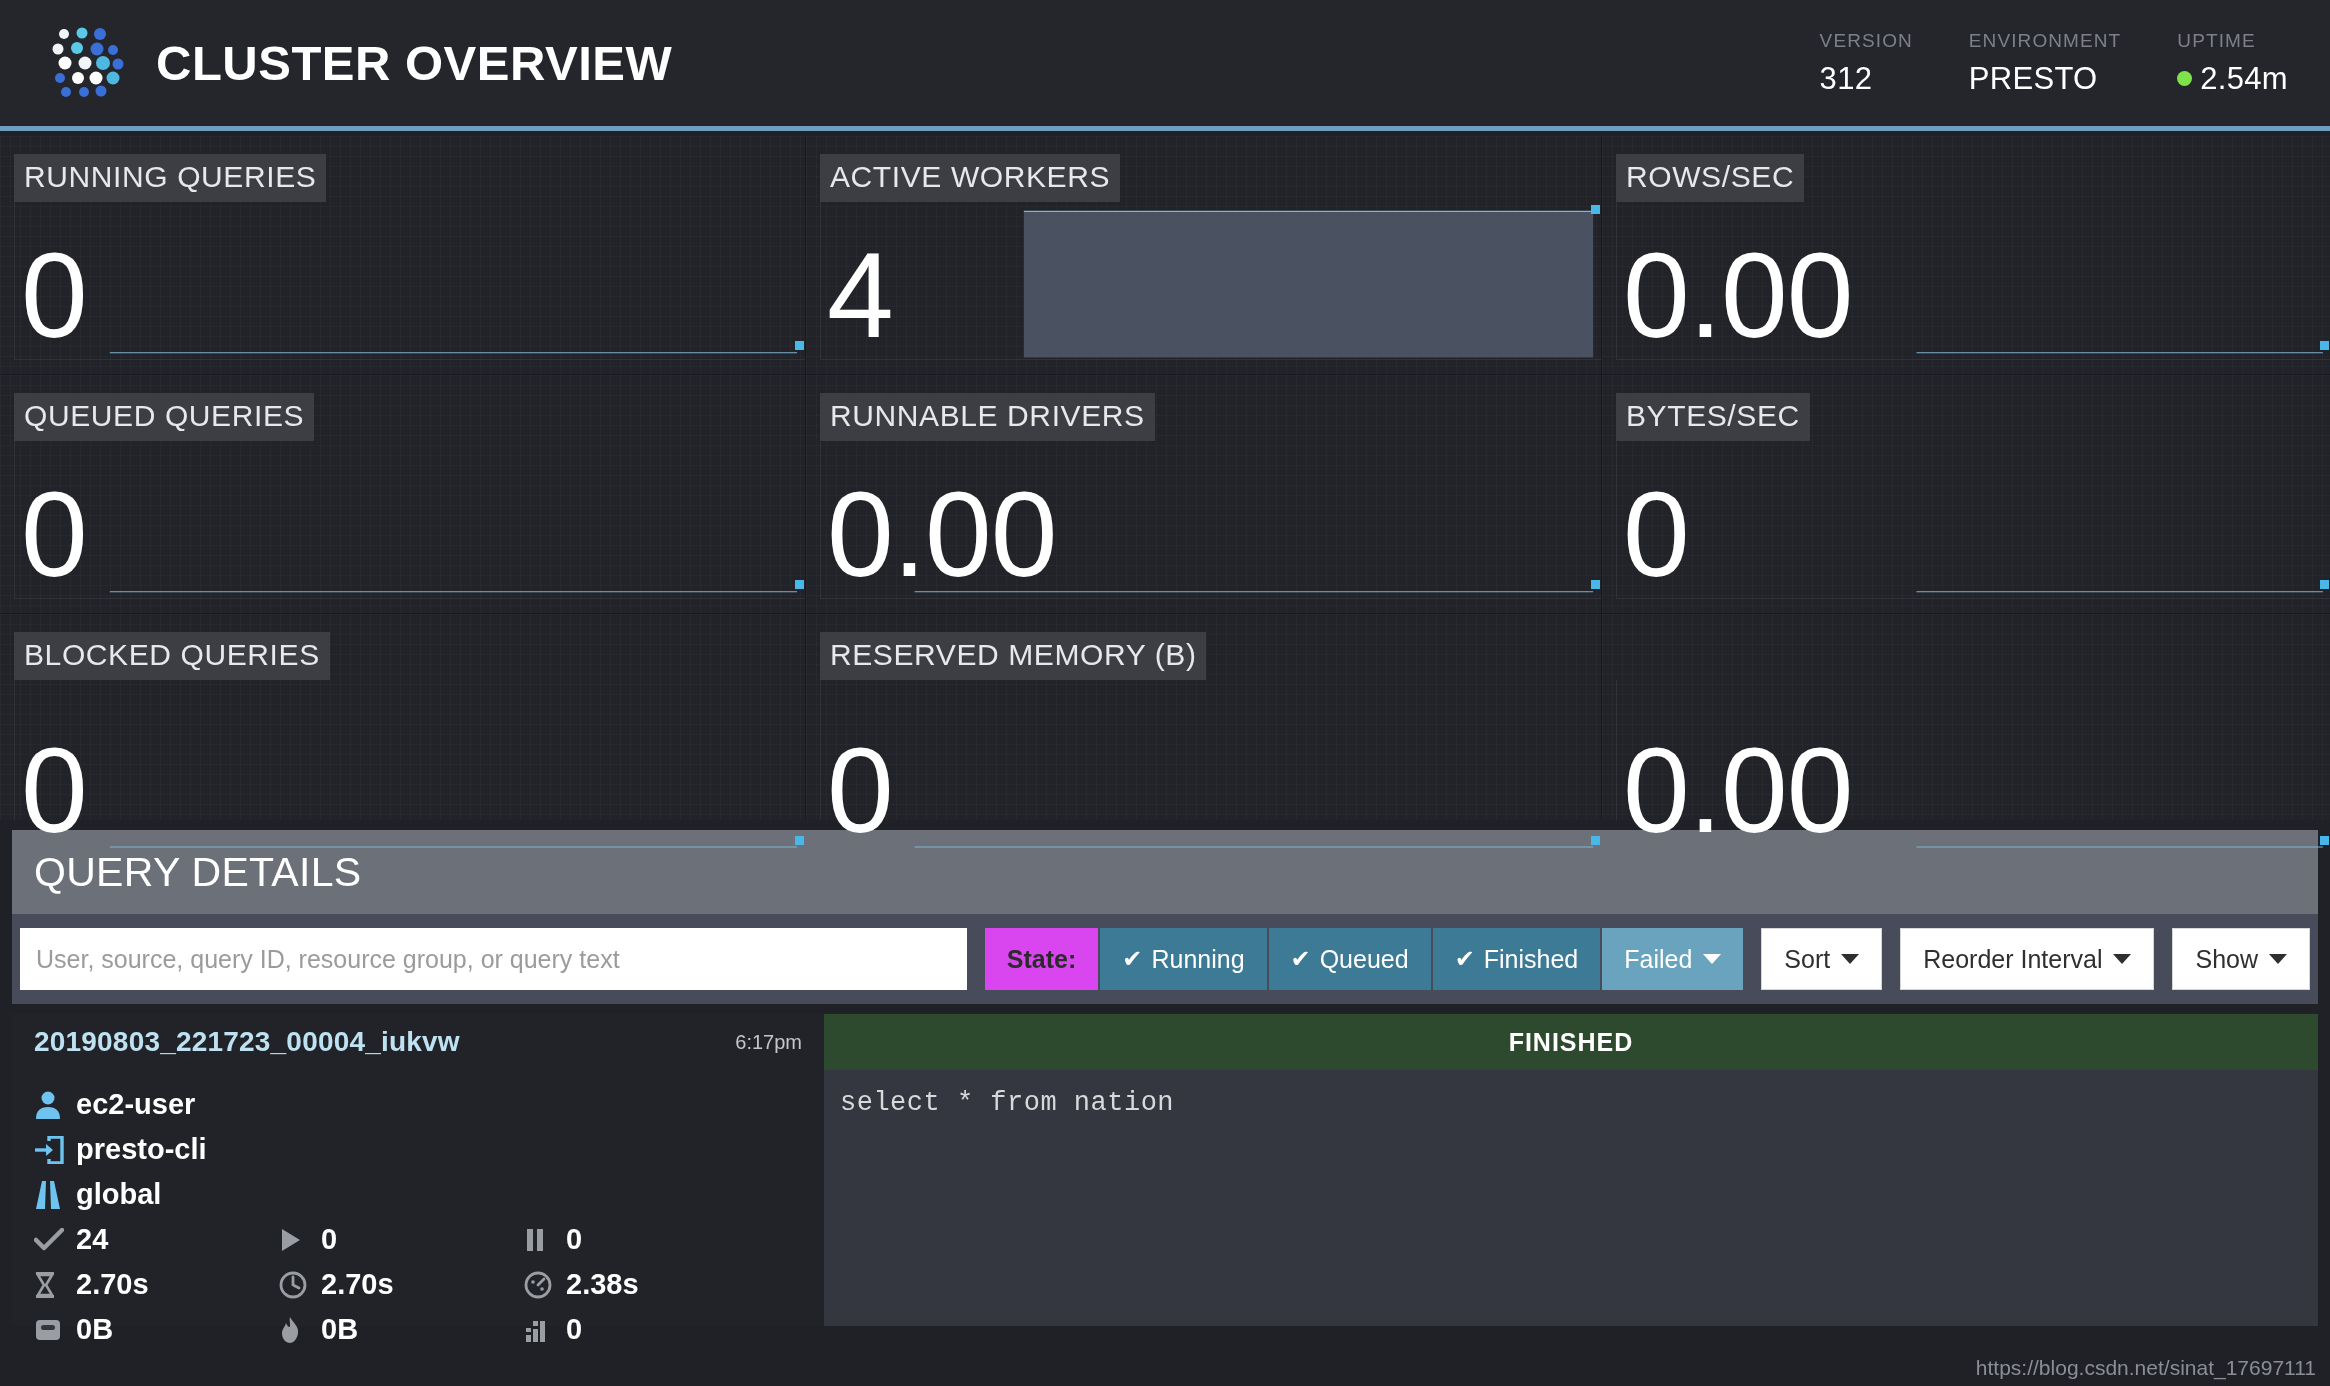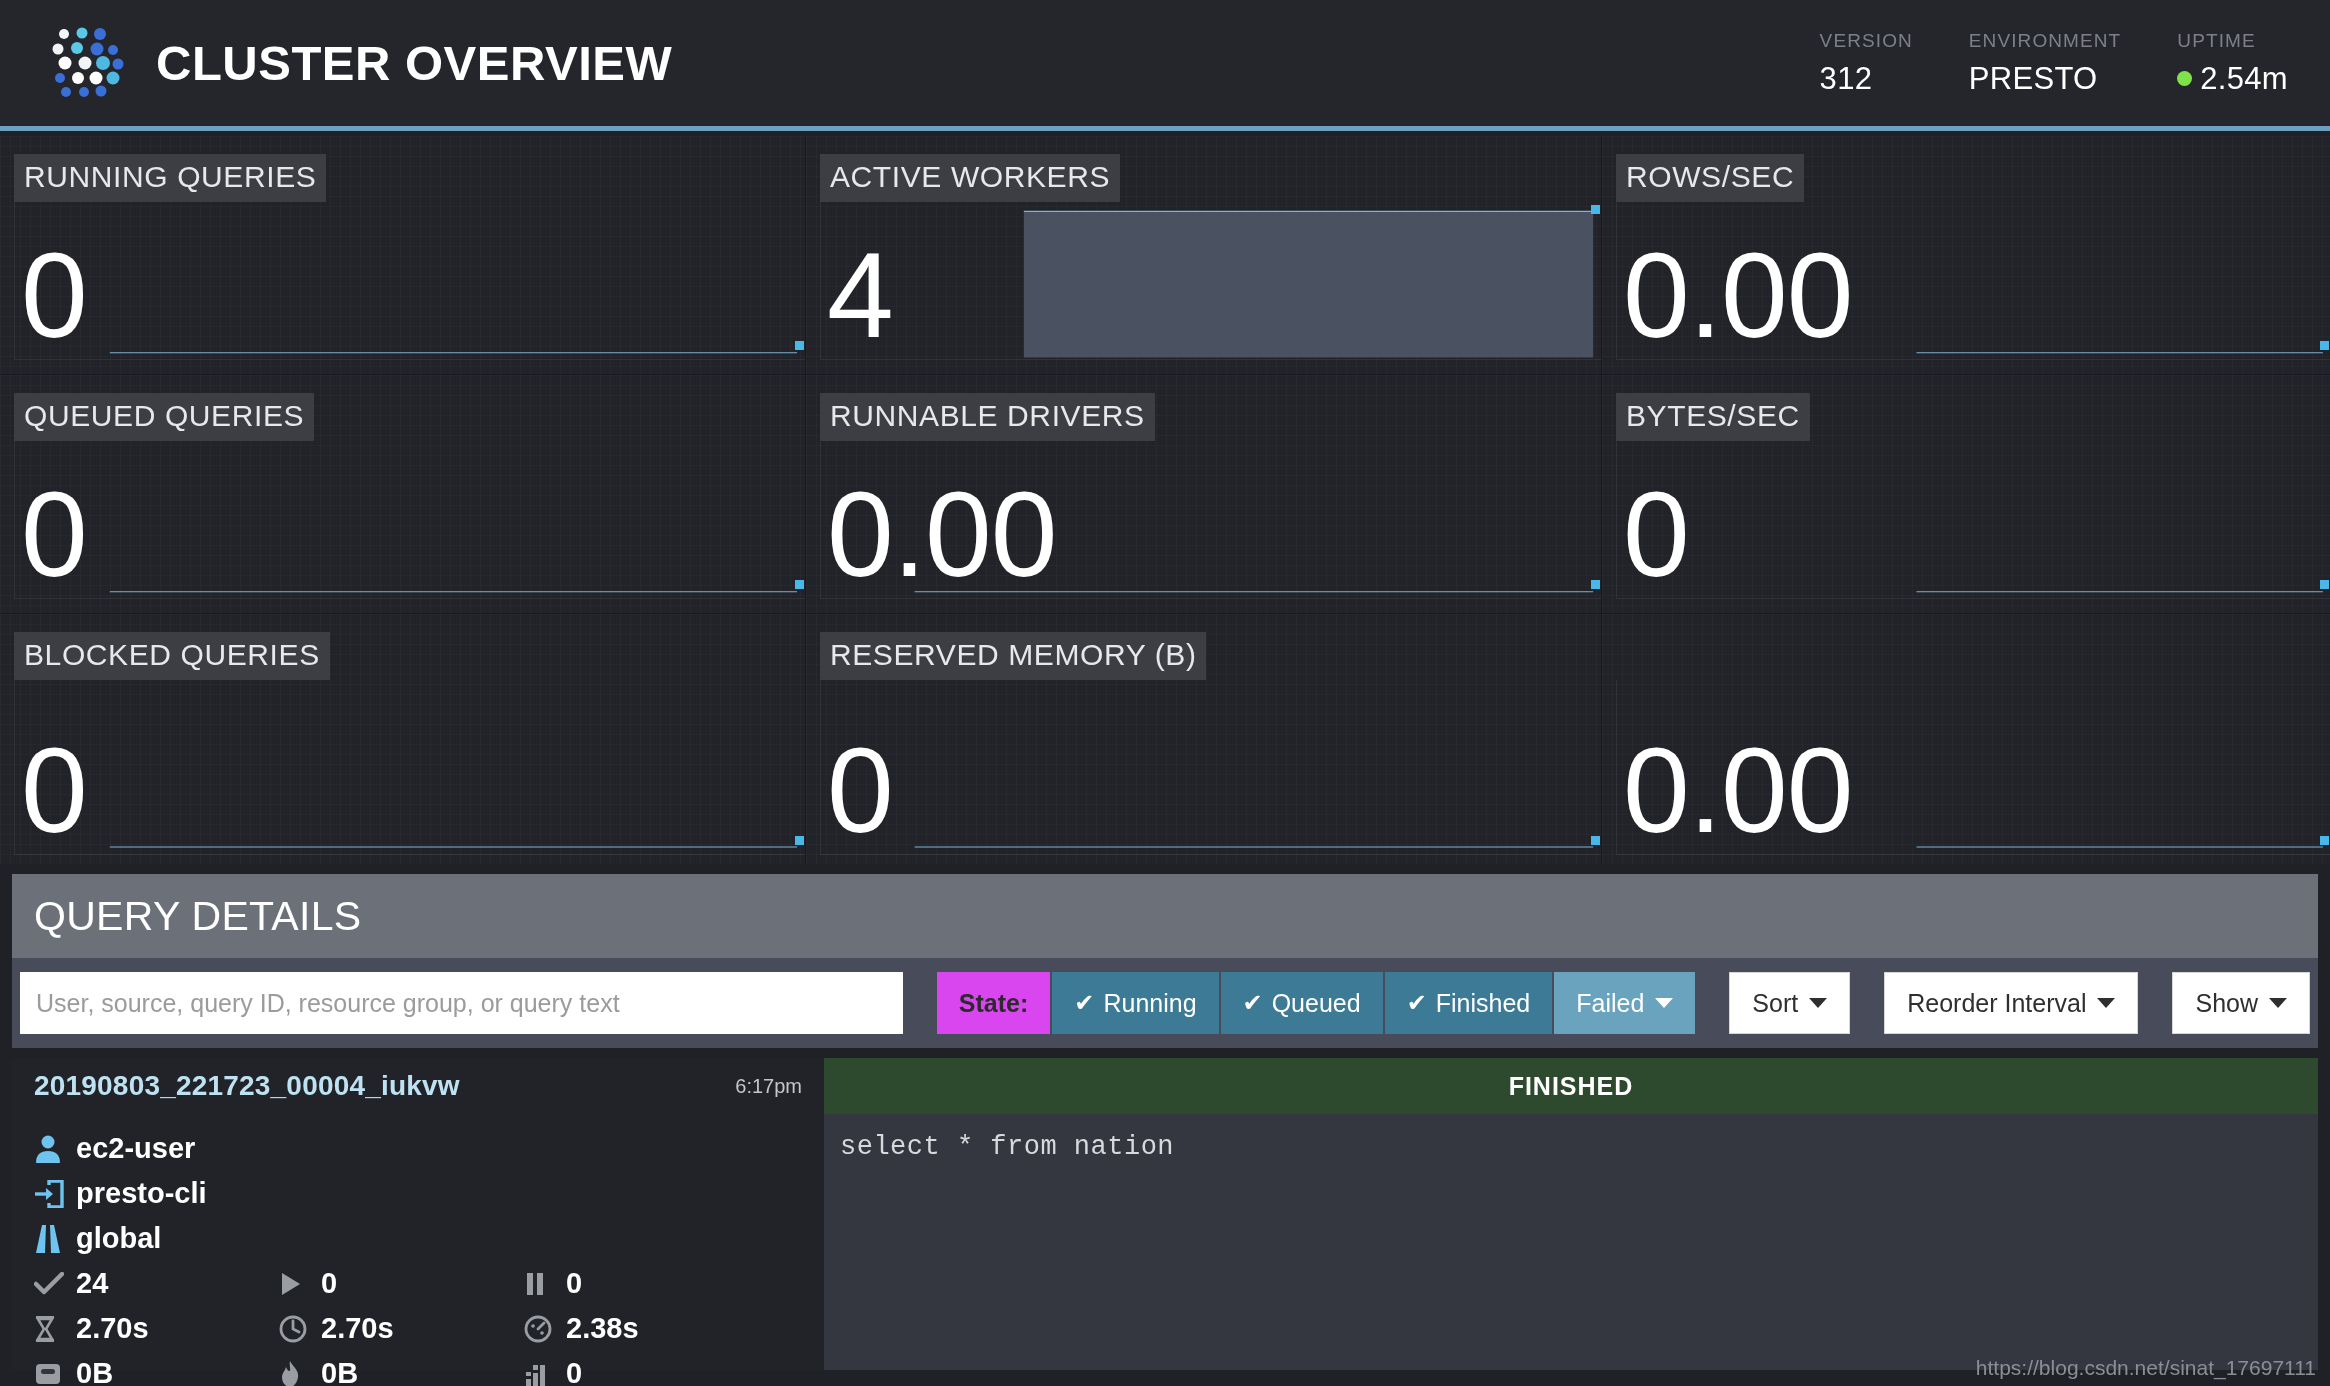--- a/index.html
+++ b/index.html
@@ -85,38 +85,38 @@
     color: #ffffff;
     letter-spacing: -1px;
     z-index: 3;
     font-family: "Liberation Sans", sans-serif;
   }
   .spark { position: absolute; left: 0; right: 0; top: 0; bottom: 0; z-index: 1; }
   .spark svg { width: 100%; height: 100%; display: block; }
 
   
   .qd-section {
-    position: absolute; left: 0; top: 864px; width: 2330px; height: 516px;
+    position: absolute; left: 0; top: 820px; width: 2330px; height: 516px;
     background: #1f2127;
   }
   .qd-header {
     height: 84px; margin: 10px 12px 0 12px;
     background: #6c7079;
     display: flex; align-items: center;
     padding-left: 22px;
   }
   .qd-header-title {
     font-size: 41px; color: #ffffff; font-weight: normal; letter-spacing: 0.3px;
   }
   .qd-toolbar {
     height: 90px; margin: 0 12px;
     background: #484c5a;
     display: flex; align-items: center;
     padding: 0 8px;
-    gap: 16px;
+    gap: 0;
   }
   .qd-search {
     flex: 1 1 auto; height: 62px;
     background: #ffffff; border: none; outline: none;
     font-size: 25px; color: #333; padding: 0 16px;
     font-family: "Liberation Sans", sans-serif;
     margin-right: 18px; min-width: 0;
   }
   .qd-search::placeholder { color: #9b9b9b; }
   .btn-group { display: flex; align-items: stretch; height: 62px; flex: none; }

